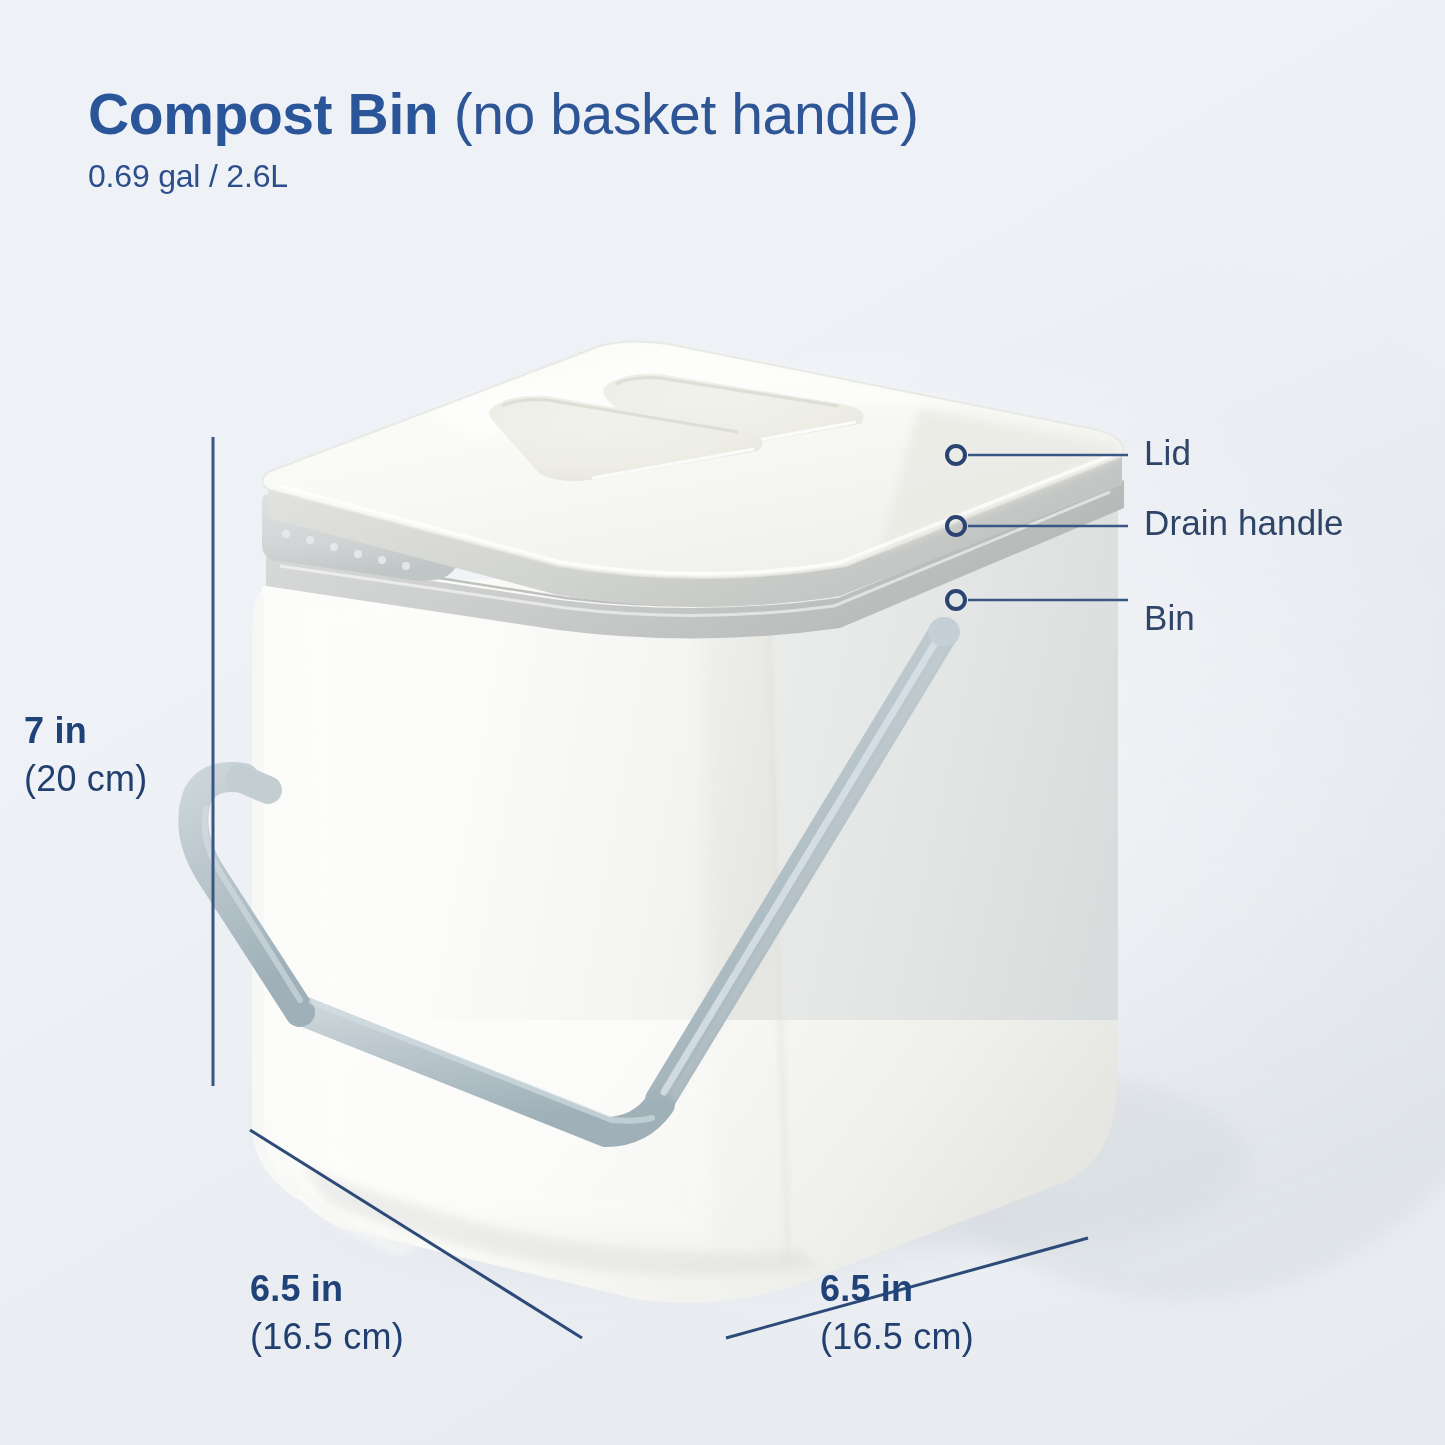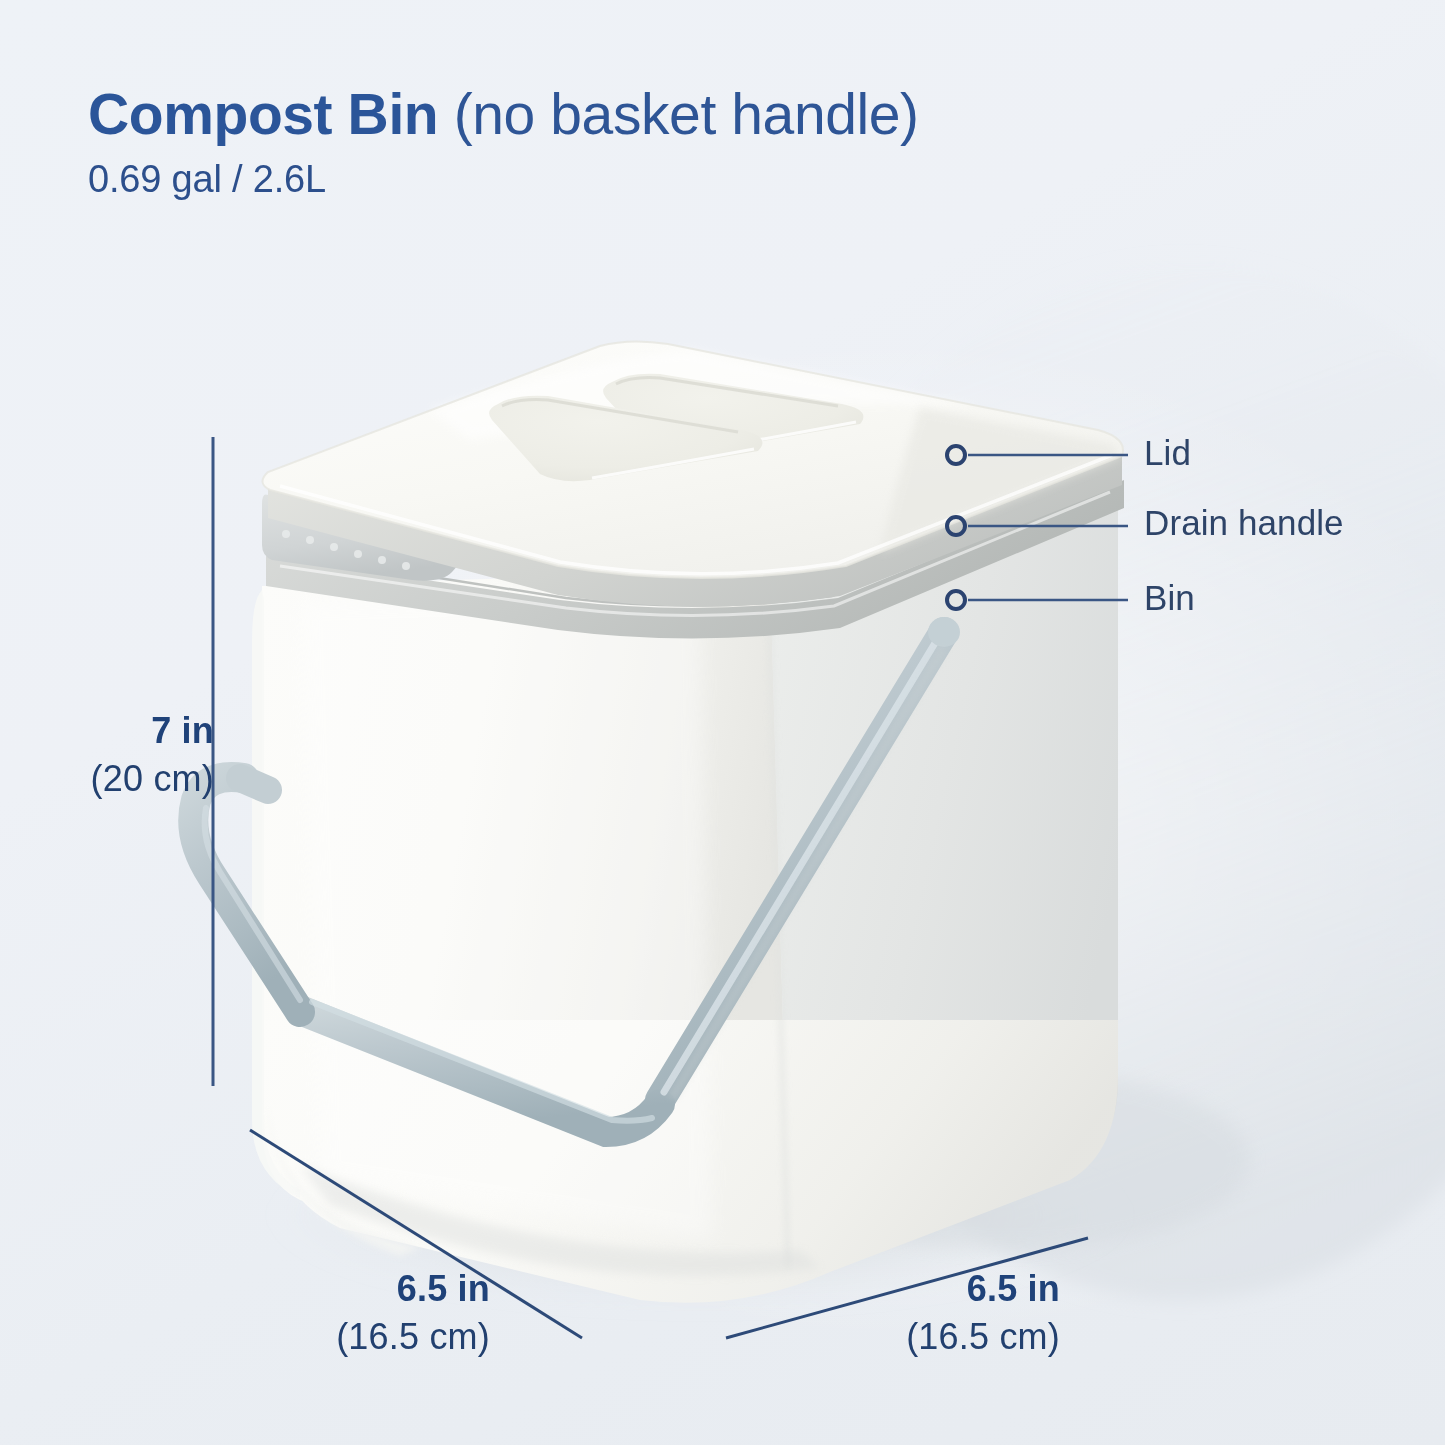--- a/index.html
+++ b/index.html
@@ -34,21 +34,21 @@
   }
   #title-strong {
     font-weight: 700;
   }
   #title-paren {
     font-weight: 400;
     color: #2e5596;
   }
   #subtitle {
     margin-top: 12px;
-    font-size: 38px;
+    font-size: 32px;
     font-weight: 400;
     color: #2c4f8c;
     letter-spacing: -0.2px;
   }
 
   
   #product {
     position: absolute;
     left: 0;
     top: 0;
@@ -61,26 +61,26 @@
   .callout-label {
     position: absolute;
     font-size: 35px;
     font-weight: 400;
     color: #2e4468;
     white-space: nowrap;
     letter-spacing: 0.1px;
   }
   #callout-lid-label { left: 1144px; top: 433px; }
   #callout-basket-label { left: 1144px; top: 503px; }
-  #callout-bin-label { left: 1144px; top: 578px; }
+  #callout-bin-label { left: 1144px; top: 598px; }
 
   
   .dim {
     position: absolute;
-    text-align: right;
+    text-align: left;
     color: #23406e;
     white-space: nowrap;
   }
   .dim-in {
     font-size: 36px;
     font-weight: 700;
     color: #1f4279;
     letter-spacing: 0.2px;
   }
   .dim-cm {

